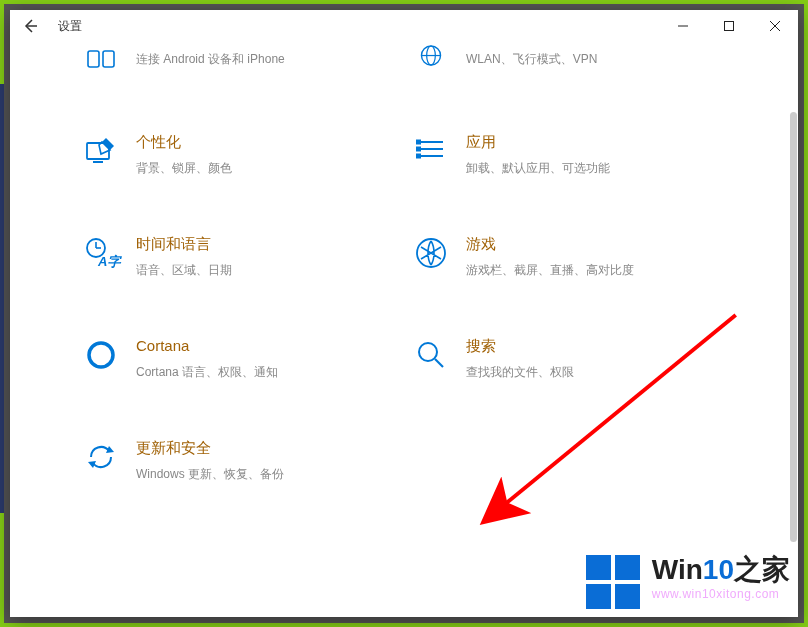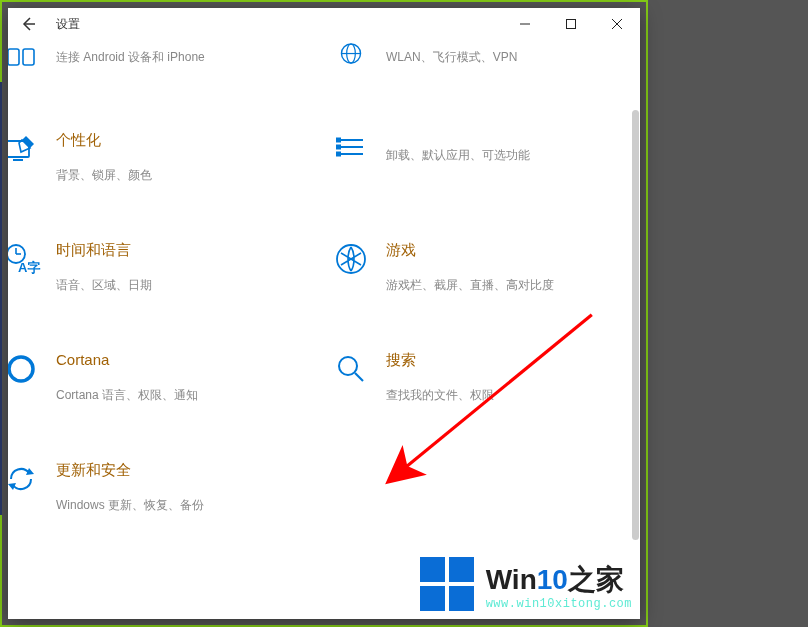--- a/index.html
+++ b/index.html
@@ -5,24 +5,24 @@
   html, body {
     margin: 0;
     padding: 0;
     width: 808px;
     height: 627px;
     background: #555;
     font-family: "Microsoft YaHei", "Segoe UI", sans-serif;
   }
   .shot {
     position: relative;
-    width: 648px;
+    width: 808px;
     height: 627px;
     box-sizing: border-box;
-    border: 2px solid #84cc16;
+    border: 4px solid #84cc16;
   }
   .window {
     position: absolute;
     left: 6px; top: 6px; right: 6px; bottom: 6px;
     background: #fff;
     box-shadow: 0 4px 20px rgba(0,0,0,0.4);
     display: flex;
     flex-direction: column;
     overflow: hidden;
   }
@@ -72,34 +72,35 @@
     align-items: flex-start;
     gap: 18px;
     min-height: 46px;
   }
   .tile.row0 { align-items: center; min-height: 26px; }
   .tile-icon {
     width: 34px; height: 34px;
     flex-shrink: 0;
     display: flex; align-items: center; justify-content: center;
     margin-top: 2px;
+    font-style: italic;
   }
   .tile.row0 .tile-icon { margin-top: 0; }
   .tile-icon svg { overflow: visible; }
   .tile-text { display: flex; flex-direction: column; }
   .tile-title {
     font-size: 15px;
     color: #a16207;
     line-height: 20px;
   }
   .tile-desc {
     font-size: 12px;
     color: #888;
     line-height: 18px;
-    margin-top: 16px;
+    margin-top: 7px;
     max-width: 230px;
   }
   .tile.row0 .tile-desc { margin-top: 0; }
   .scrollbar {
     position: absolute;
     right: 0; top: 40px; bottom: 0;
     width: 9px;
   }
   .scroll-thumb {
     position: absolute;
@@ -113,36 +114,36 @@
     position: absolute;
     left: 0; top: 0;
     width: 100%; height: 100%;
     pointer-events: none;
   }
   
   .watermark {
     position: absolute;
     right: 14px; bottom: 14px;
     display: flex;
-    align-items: flex-end;
+    align-items: flex-start;
     gap: 12px;
     pointer-events: none;
   }
   .wm-logo {
     width: 54px; height: 54px;
     display: grid;
     grid-template-columns: 1fr 1fr;
     grid-template-rows: 1fr 1fr;
     gap: 4px;
   }
   .wm-logo div { background: #0a6dd6; }
   .wm-text { display: flex; flex-direction: column; line-height: 1.1; }
   .wm-main { font-size: 28px; color: #222; font-weight: 700; }
   .wm-main .accent { color: #0a6dd6; }
-  .wm-sub { font-size: 12px; color: #5eead4; letter-spacing: 0.5px; margin-top: 2px; font-family: Liberation Mono, monospace; }
+  .wm-sub { font-size: 12px; color: #f0abfc; letter-spacing: 0.5px; margin-top: 2px; }
   .left-strip {
     position: absolute;
     left: -4px; top: 80px; bottom: 110px;
     width: 4px; background: #2b3a6b;
   }
 </style>
 </head>
 <body>
 
 <div class="shot">
@@ -228,20 +229,21 @@
             <svg width="30" height="30" viewBox="0 0 30 30">
               <line x1="3" y1="6" x2="27" y2="6" stroke="#0078D7" stroke-width="2"></line>
               <line x1="3" y1="13" x2="27" y2="13" stroke="#0078D7" stroke-width="2"></line>
               <line x1="3" y1="20" x2="27" y2="20" stroke="#0078D7" stroke-width="2"></line>
               <rect x="0" y="3.5" width="5" height="5" fill="#0078D7"></rect>
               <rect x="0" y="10.5" width="5" height="5" fill="#0078D7"></rect>
               <rect x="0" y="17.5" width="5" height="5" fill="#0078D7"></rect>
             </svg>
           </div>
           <div class="tile-text">
+            <span class="tile-title">应用</span>
             <span class="tile-desc">卸载、默认应用、可选功能</span>
           </div>
         </div>
 
 
         <div class="tile">
           <div class="tile-icon">
             <svg width="34" height="34" viewBox="0 0 34 34">
               <circle cx="12" cy="12" r="9" fill="none" stroke="#0078D7" stroke-width="1.8"></circle>
               <line x1="12" y1="12" x2="12" y2="6" stroke="#0078D7" stroke-width="1.6"></line>

